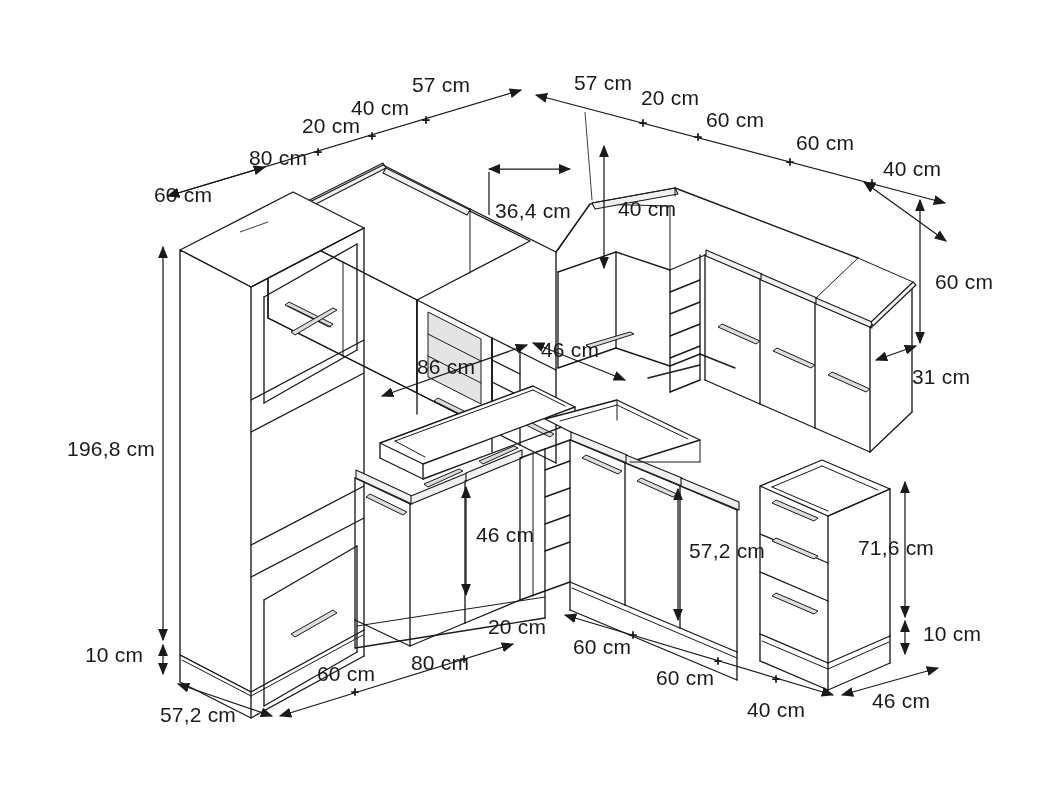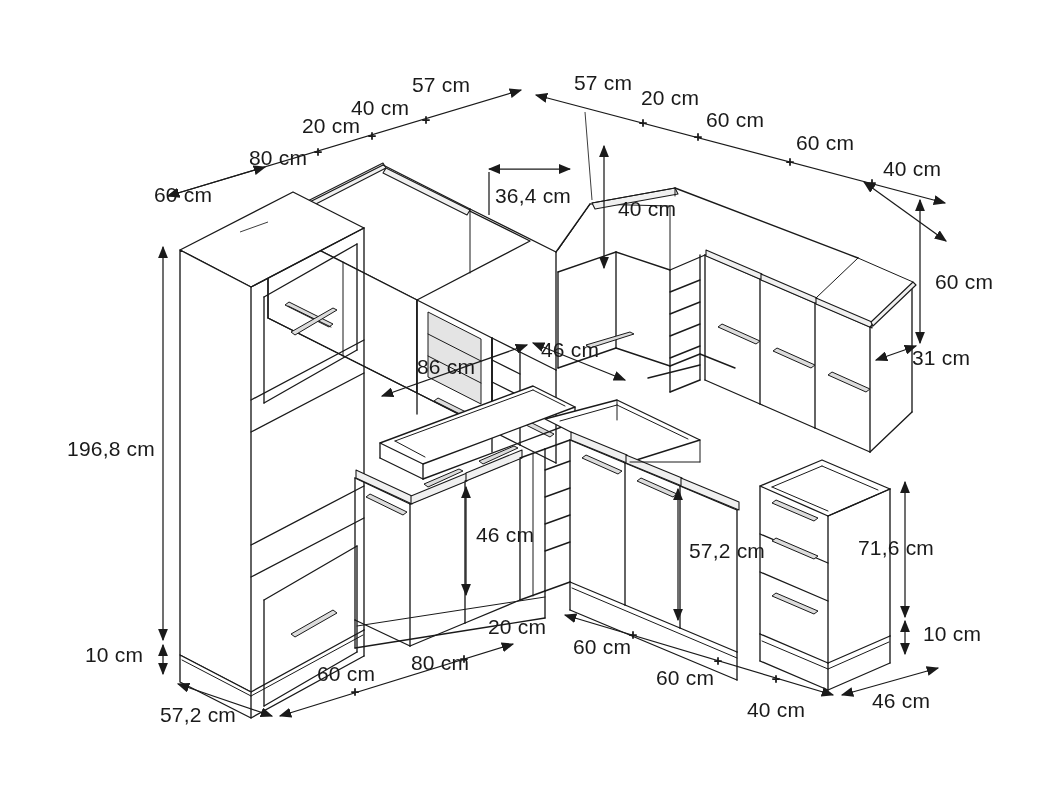--- a/index.html
+++ b/index.html
@@ -509,24 +509,24 @@
   <div class="dim-label" style="left:441px; top:84px;">57 cm</div>
 
   <div class="dim-label" style="left:183px; top:194px;">60 cm</div>
 
   <div class="dim-label" style="left:603px; top:82px;">57 cm</div>
   <div class="dim-label" style="left:670px; top:97px;">20 cm</div>
   <div class="dim-label" style="left:735px; top:119px;">60 cm</div>
   <div class="dim-label" style="left:825px; top:142px;">60 cm</div>
   <div class="dim-label" style="left:912px; top:168px;">40 cm</div>
 
-  <div class="dim-label" style="left:533px; top:195px;">36,4 cm</div>
+  <div class="dim-label" style="left:533px; top:210px;">36,4 cm</div>
   <div class="dim-label" style="left:647px; top:208px;">40 cm</div>
   <div class="dim-label" style="left:964px; top:281px;">60 cm</div>
-  <div class="dim-label" style="left:941px; top:357px;">31 cm</div>
+  <div class="dim-label" style="left:941px; top:376px;">31 cm</div>
 
   <div class="dim-label" style="left:430px; top:366px;margin-left:16px;">86 cm</div>
   <div class="dim-label" style="left:570px; top:349px;">46 cm</div>
 
   <div class="dim-label" style="left:505px; top:534px;">46 cm</div>
   <div class="dim-label" style="left:727px; top:550px;">57,2 cm</div>
   <div class="dim-label" style="left:896px; top:547px;">71,6 cm</div>
   <div class="dim-label" style="left:952px; top:633px;">10 cm</div>
 
   <div class="dim-label" style="left:111px; top:448px;">196,8 cm</div>

